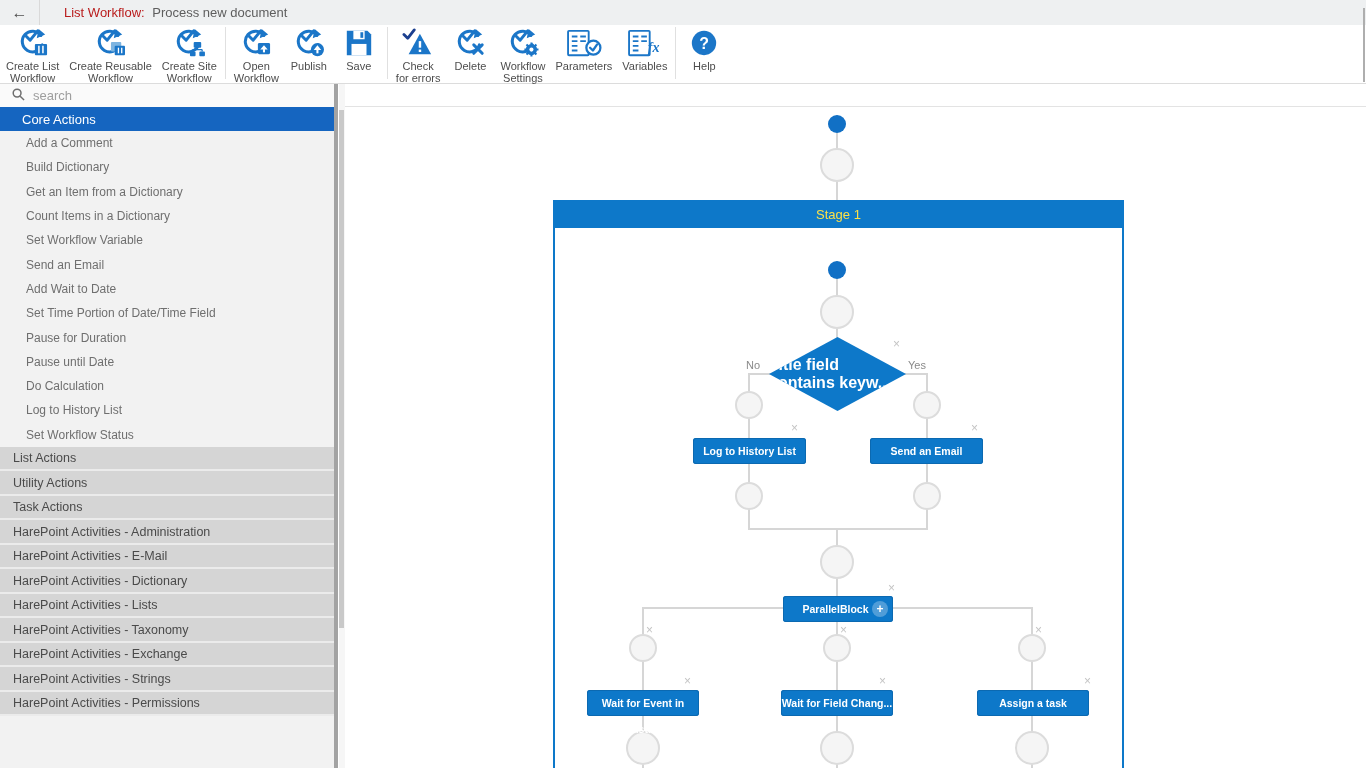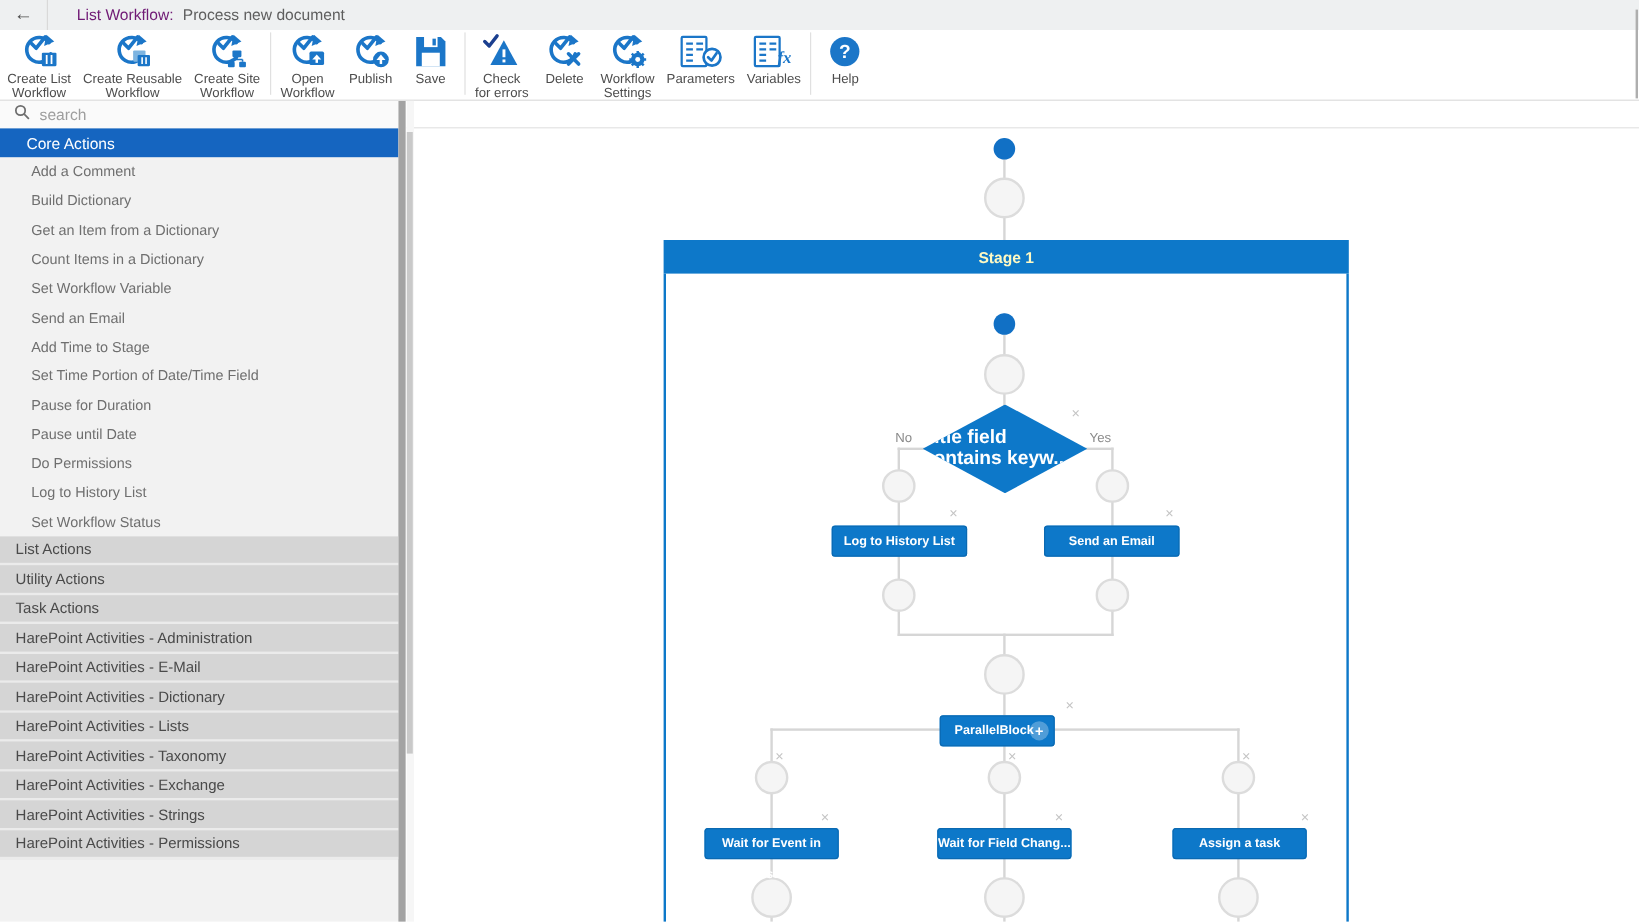--- a/index.html
+++ b/index.html
@@ -5,36 +5,36 @@
   * { margin:0; padding:0; box-sizing:border-box; }
   html,body { width:1366px; height:768px; overflow:hidden; background:#fff;
     font-family:"Liberation Sans", sans-serif; }
 
   
   #titlebar { position:absolute; left:0; top:0; width:1366px; height:25px;
     background:#eef0f1; display:flex; align-items:center; z-index:6; }
   #back-btn { width:40px; height:25px; display:flex; align-items:center; justify-content:center;
     color:#4f4f4f; font-size:16px; border-right:1px solid #d9d9d9; cursor:pointer; }
   #title-text { margin-left:24px; font-size:13px; }
-  #title-text .pre { color:#701a75; }
+  #title-text .pre { color:#b91c1c; }
   #title-text .name { color:#5e5e5e; margin-left:4px; }
   #win-edge { position:absolute; right:1px; top:8px; width:2px; height:74px; background:#aeaeae; z-index:7; }
 
   
   #toolbar { position:absolute; left:0; top:25px; width:1366px; height:59px; background:#fff;
     border-bottom:1px solid #dcdcdc; display:flex; align-items:flex-start; padding-left:1px; z-index:6; }
   .tb-btn { display:flex; flex-direction:column; align-items:center; justify-content:space-between;
     padding:2px 5px 0 5px; min-width:50px; cursor:pointer; }
   .tb-icon { height:32px; display:flex; align-items:center; justify-content:center; }
   .tb-label { font-size:11px; line-height:11.5px; color:#4d4d4d; text-align:center; white-space:pre-line; margin-top:2px; }
   .tb-sep { width:1px; height:52px; background:#e0e0e0; margin:2px 3px 0 3px; }
 
   
   #sidebar { position:absolute; left:0; top:84px; width:338px; height:684px; background:#f2f2f2;
-    border-right:6px solid #a3a3a3; z-index:5; overflow:hidden; }
+    border-right:4px solid #a3a3a3; z-index:5; overflow:hidden; }
   #search-row { height:23px; background:#fafafa; display:flex; align-items:center; padding-left:12px; }
   #search-input { border:none; outline:none; background:transparent; font-size:13px; color:#555;
     margin-left:8px; width:280px; font-family:"Liberation Sans", sans-serif; }
   #search-input::placeholder { color:#9e9e9e; }
   #cat-selected { height:24px; background:#1565c0; color:#fff; font-size:13px;
     display:flex; align-items:center; padding-left:22px; cursor:pointer; }
   .sb-item { height:24.3px; display:flex; align-items:center; padding-left:26px;
     font-size:12px; color:#6f6f6f; cursor:pointer; }
   .sb-cat { height:24.5px; background:#d5d5d5; border-bottom:2px solid #ebebeb;
     display:flex; align-items:center; padding-left:13px; font-size:12.5px; color:#4a4a4a; cursor:pointer; }
@@ -46,21 +46,21 @@
   #canvas-topline { position:absolute; left:339px; top:106px; width:1027px; height:1px; background:#e3e3e3; }
   .line { position:absolute; background:#d6d6d6; }
   .dot { position:absolute; width:18px; height:18px; border-radius:50%; background:#1170c5; }
   .node-c { position:absolute; border-radius:50%; background:#f5f5f5; border:2px solid #dcdcdc; }
   .c34 { width:34px; height:34px; }
   .c28 { width:28px; height:28px; }
   .wf-box { position:absolute; height:26px; background:#0d78c9; border-radius:3px; color:#fff;
     font-size:10.5px; font-weight:bold; text-align:center; line-height:26px; cursor:pointer;
     box-shadow:0 0 0 1px #0b69b1 inset; }
   #stage-header { position:absolute; left:553px; top:200px; width:571px; height:28px; background:#0d78c9;
-    color:#fef9c3; font-size:13px; font-weight:bold; display:flex; align-items:center; justify-content:center; cursor:pointer; }
+    color:#fde047; font-size:13px; font-weight:normal; display:flex; align-items:center; justify-content:center; cursor:pointer; }
   #stage-body { position:absolute; left:553px; top:228px; width:571px; height:540px;
     border-left:2px solid #0d78c9; border-right:2px solid #0d78c9; }
   #diamond { position:absolute; left:769px; top:337px; width:137px; height:74px; background:#0d78c9;
     clip-path:polygon(50% 0, 100% 50%, 50% 100%, 0 50%);
     display:flex; align-items:center; justify-content:center; color:#fff; font-size:16px; font-weight:bold; cursor:pointer; }
   .branch-lbl { position:absolute; font-size:11px; color:#8a8a8a; }
   .del { position:absolute; font-size:12px; color:#c4c4c4; line-height:12px; cursor:pointer; }
   #pb-plus { position:absolute; right:5px; top:5px; width:16px; height:16px; border-radius:50%;
     background:rgba(255,255,255,0.28); color:#fff; font-size:12px; font-weight:bold;
     line-height:16px; text-align:center; cursor:pointer; }
@@ -107,21 +107,21 @@
   <div class="node-c c34" style="left:626px;top:731px"></div>
   <div class="node-c c34" style="left:820px;top:731px"></div>
   <div class="node-c c34" style="left:1015px;top:731px"></div>
 
   <div id="diamond">Title field contains keyw...</div>
   <span class="branch-lbl" style="left:746px;top:359px">No</span>
   <span class="branch-lbl" style="left:908px;top:359px">Yes</span>
 
   <div class="wf-box" style="left:693px;top:438px;width:113px">Log to History List</div>
   <div class="wf-box" style="left:870px;top:438px;width:113px">Send an Email</div>
-  <div class="wf-box" style="left:783px;top:596px;width:96px;padding-right:5px">
+  <div class="wf-box" style="left:783px;top:596px;width:110px;padding-right:5px">
     <span>ParallelBlock</span>
     <span id="pb-plus">+</span>
   </div>
   <div class="wf-box" style="left:587px;top:690px;width:112px">Wait for Event in List...</div>
   <div class="wf-box" style="left:781px;top:690px;width:112px">Wait for Field Chang...</div>
   <div class="wf-box" style="left:977px;top:690px;width:112px">Assign a task</div>
 
   <span class="del" style="left:893px;top:338px">×</span>
   <span class="del" style="left:791px;top:422px">×</span>
   <span class="del" style="left:971px;top:422px">×</span>
@@ -310,25 +310,25 @@
     </span>
     <input id="search-input" placeholder="search" style="">
   </div>
   <div id="cat-selected">Core Actions</div>
   <div class="sb-item">Add a Comment</div>
   <div class="sb-item">Build Dictionary</div>
   <div class="sb-item">Get an Item from a Dictionary</div>
   <div class="sb-item">Count Items in a Dictionary</div>
   <div class="sb-item">Set Workflow Variable</div>
   <div class="sb-item">Send an Email</div>
-  <div class="sb-item">Add Time to Stage</div>
+  <div class="sb-item">Add Wait to Date</div>
   <div class="sb-item">Set Time Portion of Date/Time Field</div>
   <div class="sb-item">Pause for Duration</div>
   <div class="sb-item">Pause until Date</div>
-  <div class="sb-item">Do Permissions</div>
+  <div class="sb-item">Do Calculation</div>
   <div class="sb-item">Log to History List</div>
   <div class="sb-item">Set Workflow Status</div>
   <div class="sb-cat">List Actions</div>
   <div class="sb-cat">Utility Actions</div>
   <div class="sb-cat">Task Actions</div>
   <div class="sb-cat">HarePoint Activities - Administration</div>
   <div class="sb-cat">HarePoint Activities - E-Mail</div>
   <div class="sb-cat">HarePoint Activities - Dictionary</div>
   <div class="sb-cat">HarePoint Activities - Lists</div>
   <div class="sb-cat">HarePoint Activities - Taxonomy</div>

